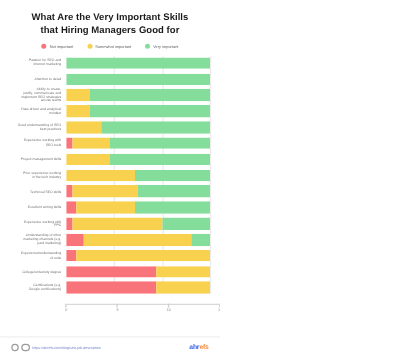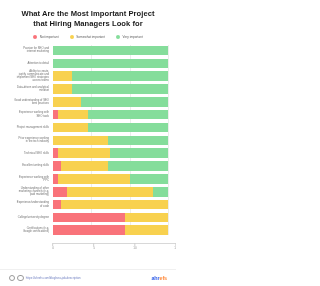--- a/index.html
+++ b/index.html
@@ -112,22 +112,22 @@
     color:#2f5de8;white-space:nowrap;
   }
   #logo em{font-style:normal;color:#ff8a3c;}
 </style>
 </head>
 <body>
 
 <div id="wrap">
 
   <h1 id="title">
-    <span class="ln">What Are the Most Important Project</span>
-    <span class="ln">that Hiring Managers Look for</span>
+    <span class="ln">What Are the Very Important Skills</span>
+    <span class="ln">that Hiring Managers Good for</span>
   </h1>
 
   <div id="legend">
       <div class="lg-item">
         <span class="lg-dot" style="background: rgb(249, 115, 122);"></span>
         <span class="lg-lab">Not important</span>
       </div>
       <div class="lg-item">
         <span class="lg-dot" style="background: rgb(248, 209, 79);"></span>
         <span class="lg-lab">Somewhat important</span>

